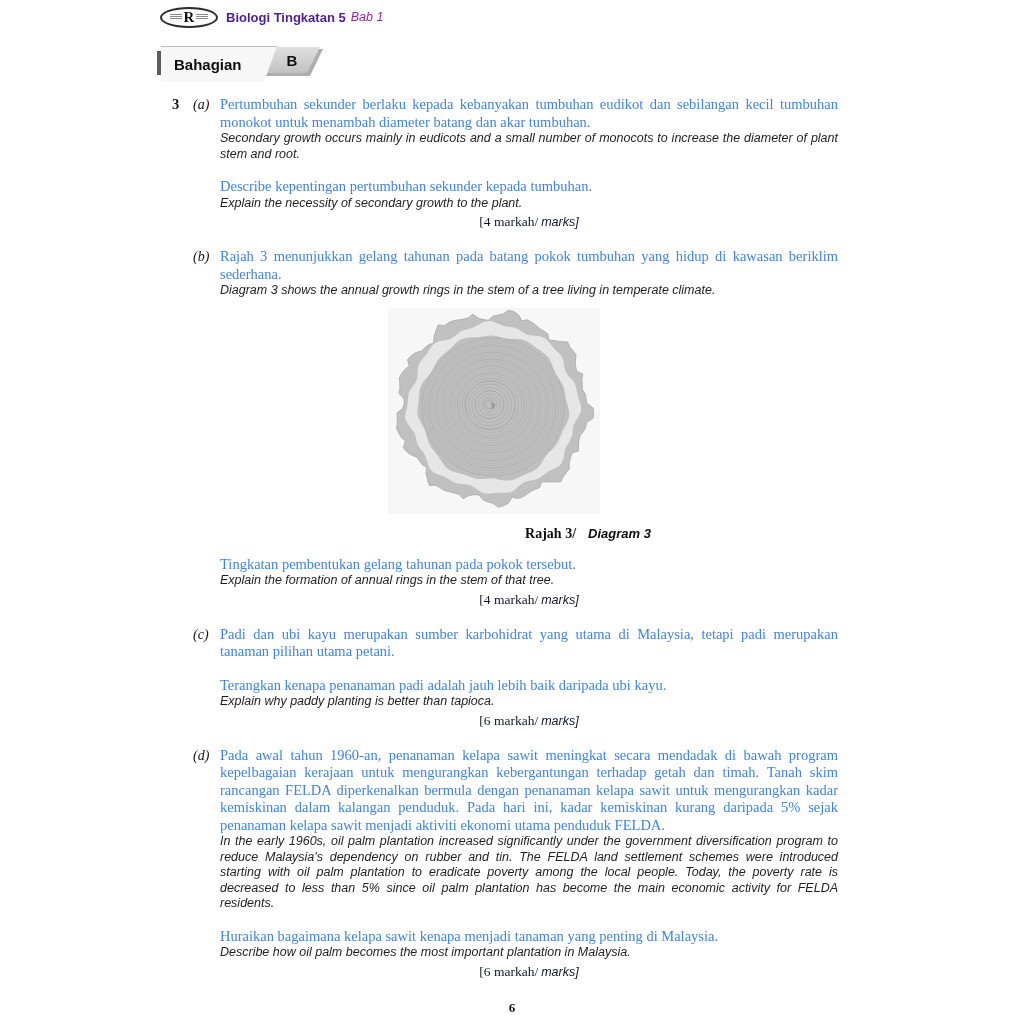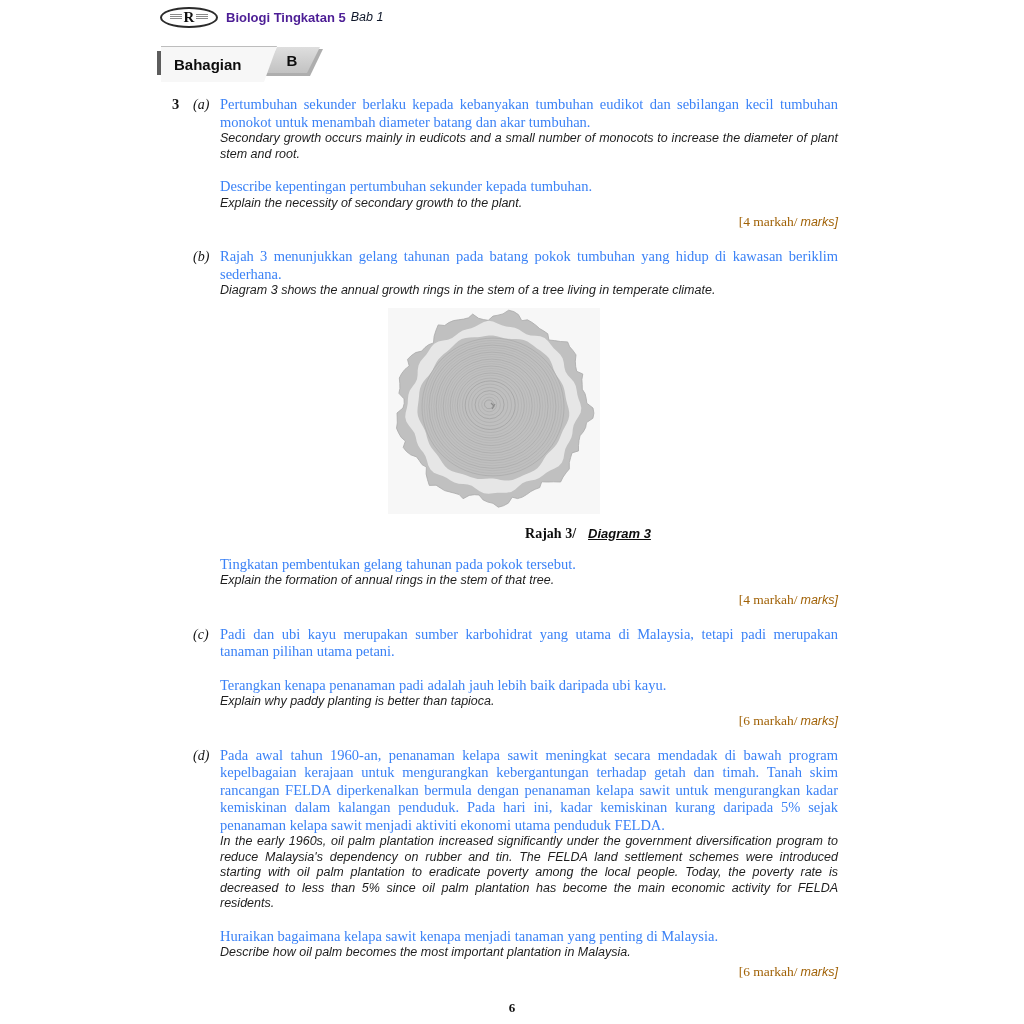--- a/index.html
+++ b/index.html
@@ -6,21 +6,21 @@
   .page{position:relative;width:1024px;height:1024px;background:#ffffff;overflow:hidden;
         font-family:"Liberation Serif",serif;color:#141414;}
 
   
   .header{position:absolute;left:160px;top:6px;height:22px;display:flex;align-items:center;}
   .logo{position:relative;width:54px;height:17px;border:2px solid #2b2b2b;border-radius:50%;
         display:flex;align-items:center;justify-content:center;background:#fff;}
   .logo .side{width:12px;height:6px;background:repeating-linear-gradient(#8a8a8a 0 1px,#fff 1px 2px);}
   .logo .r{font:bold 15px "Liberation Serif",serif;color:#111;margin:0 2px;line-height:1;}
   .book-title{margin-left:8px;font:bold 13px "Liberation Sans",sans-serif;color:#4c1d95;}
-  .chapter{margin-left:5px;font:italic 12.5px "Liberation Sans",sans-serif;color:#0f172a;text-align:right;}
+  .chapter{margin-left:5px;font:italic 12.5px "Liberation Sans",sans-serif;color:#a21caf;text-align:right;}
 
   
   .section-tab{position:absolute;left:161px;top:46px;width:170px;height:32px;}
   .tab-shadow{position:absolute;left:-4px;top:5px;width:114px;height:24px;background:#5d5d5d;}
   .tab-letter-shadow{position:absolute;left:104px;top:3px;width:58px;height:27px;background:#bdbdbd;
         clip-path:polygon(12px 0,100% 0,calc(100% - 13px) 100%,0 100%);filter:brightness(0.92);}
   .tab-body{position:absolute;left:0;top:0;width:116px;height:36px;background:#f7f7f7;
         border-top:1px solid #bdbdbd;
         clip-path:polygon(0 0,100% 0,calc(100% - 13px) 100%,0 100%);
         font:bold 15px "Liberation Sans",sans-serif;color:#0d0d0d;
@@ -33,31 +33,31 @@
 
   
   .content{position:absolute;left:172px;top:96px;width:666px;}
   .qrow{display:flex;}
   .qnum{width:21px;font:bold 14.5px/17.5px "Liberation Serif",serif;}
   .plabel{width:27px;font:italic 14px/17.5px "Liberation Serif",serif;}
   .ptext{width:618px;}
   .ms{margin:0;font:14.5px/17.5px "Liberation Serif",serif;text-align:justify;color:#3b82f6;}
   .en{margin:0;font:italic 12.5px/15.5px "Liberation Sans",sans-serif;text-align:justify;color:#1e1e1e;}
   .task{margin-top:16px;}
-  .marks{margin:3px 0 0 0;text-align:right;font:13.5px "Liberation Serif",serif;color:#a16207;}
+  .marks{margin:3px 0 0 0;text-align:center;font:13.5px "Liberation Serif",serif;color:#0f172a;}
   .marks .mk-en{font:italic 12.5px "Liberation Sans",sans-serif;margin-left:3px;}
   .part{margin-top:18px;}
   .part:first-child{margin-top:0;}
 
   
   .figure{width:212px;margin:9px 0 0 168px;}
   .photo{width:212px;height:206px;background:#f7f7f7;}
   .fig-caption{margin:12px 0 0 118px;text-align:center;white-space:nowrap;
         font:bold 14px "Liberation Serif",serif;color:#0d0d0d;}
-  .fig-caption .cap-en{font:bold italic 13px "Liberation Sans",sans-serif;margin-left:12px;text-decoration:underline;}
+  .fig-caption .cap-en{font:bold italic 13px "Liberation Sans",sans-serif;margin-left:12px;}
   .after-figure{margin-top:14px;}
 
   
   .footer{position:absolute;left:0;right:0;bottom:8px;text-align:center;
         font:bold 13px "Liberation Serif",serif;color:#111;}
 </style>
 </head>
 <body>
 
 <div class="page">

